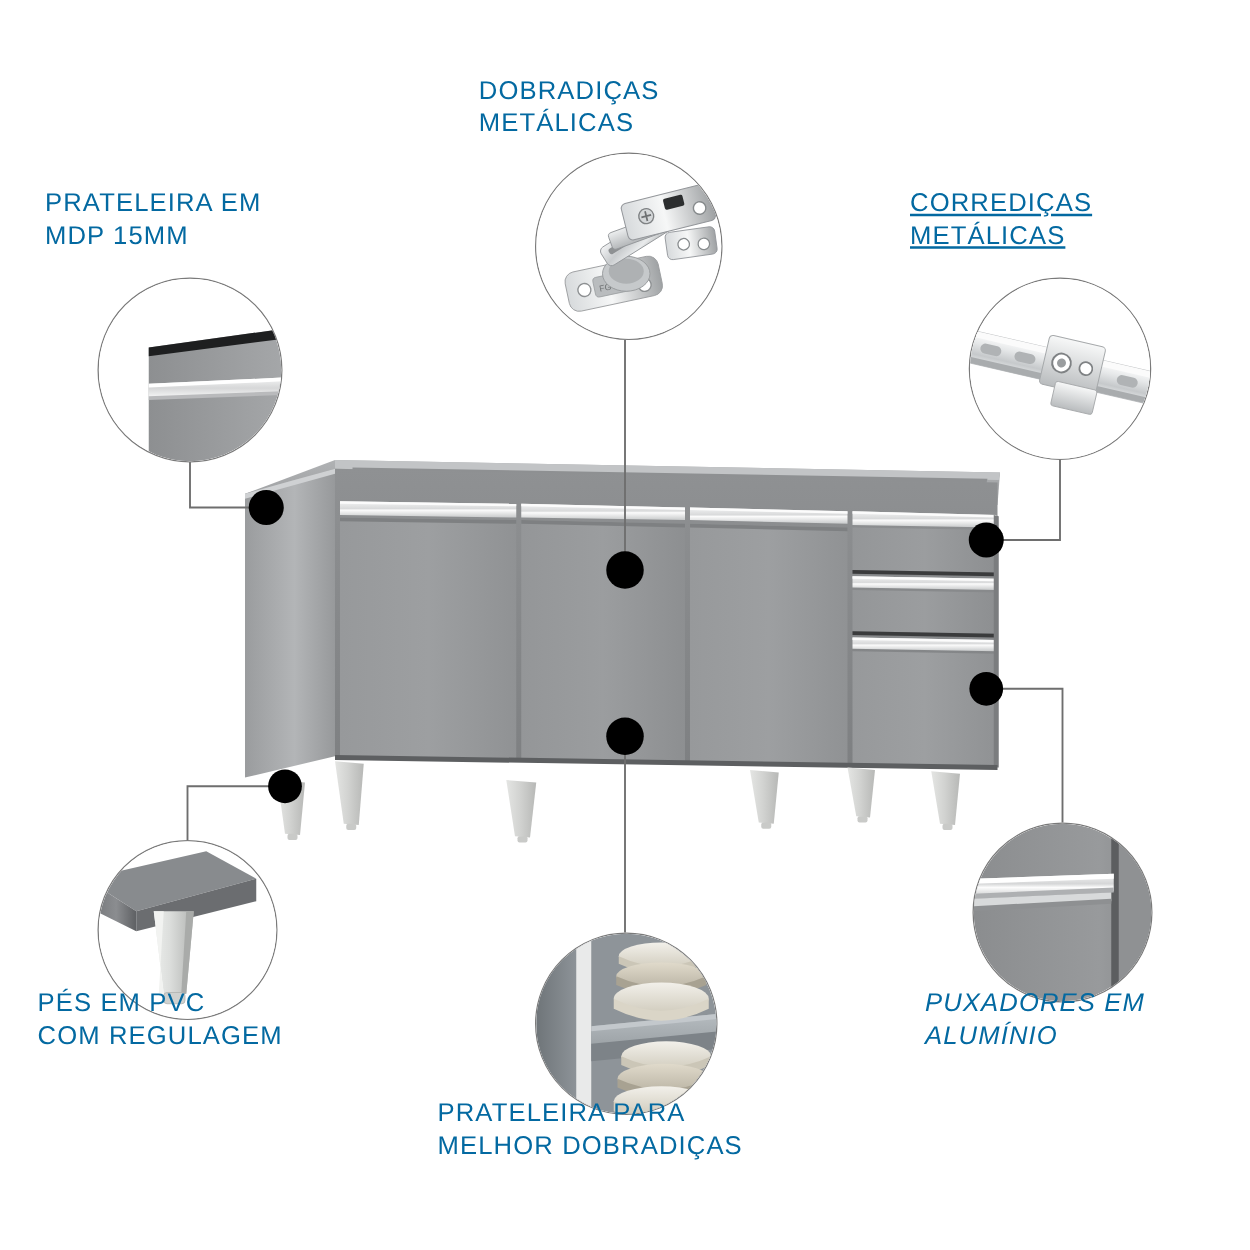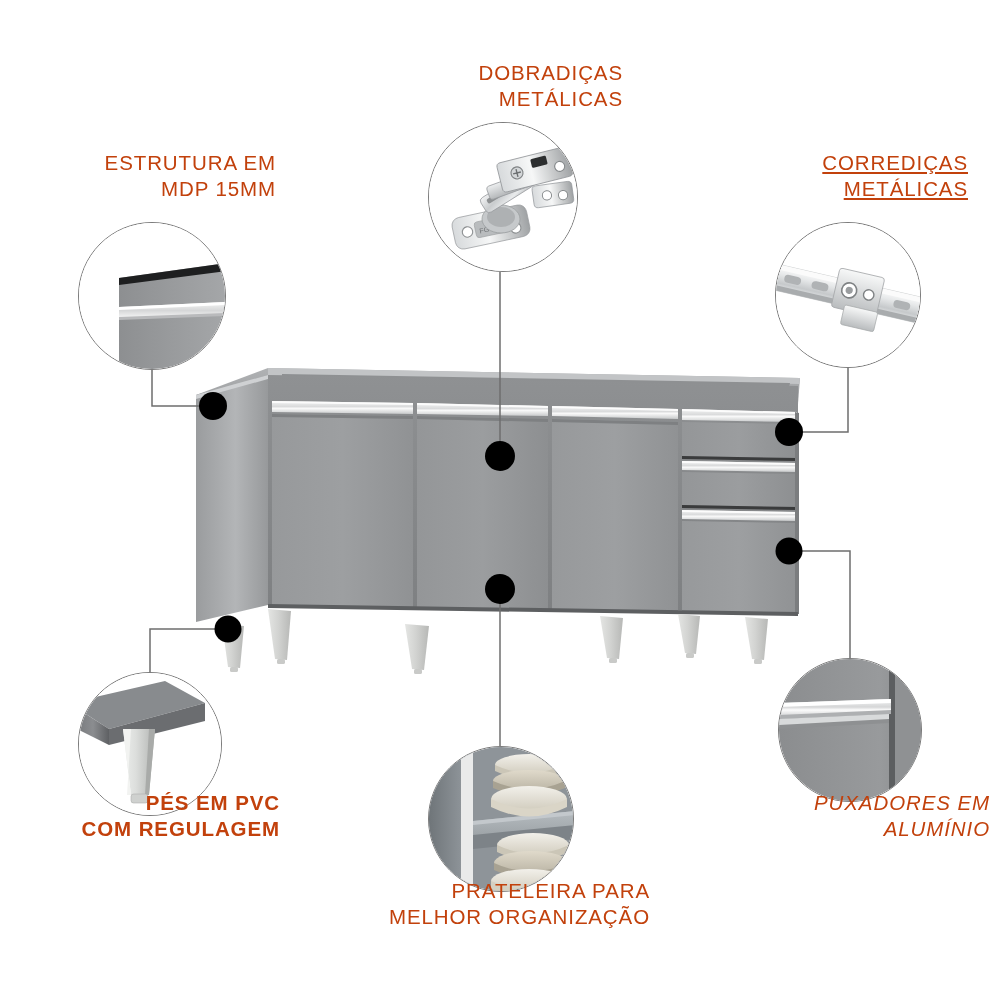--- a/index.html
+++ b/index.html
@@ -12,22 +12,22 @@
     width: 1000px;
     height: 1000px;
     background: #ffffff;
     overflow: hidden;
     font-family: "Liberation Sans", sans-serif;
   }
 
   
   .callout-label {
     position: absolute;
-    text-align: right;
-    color: #c2410c;
+    text-align: left;
+    color: #0369a1;
     font-size: 20.5px;
     line-height: 1.28;
     letter-spacing: 0.9px;
     font-weight: 400;
     white-space: pre-line;
     font-family: "Liberation Sans", sans-serif;
   }
 
   
   .bubble {
@@ -224,21 +224,21 @@
         </linearGradient>
       </defs>
       <rect x="0" y="0" width="148" height="148" fill="#ffffff"></rect>
       <polygon points="40,55 148,40 148,148 40,148" fill="url(#pe1)"></polygon>
       <polygon points="40,55 148,40 148,48 40,62" fill="#1e1f20"></polygon>
       <polygon points="40,84 148,79 148,92 40,96" fill="url(#pe2)"></polygon>
       <polygon points="40,84 148,79 148,82 40,87" fill="#ffffff"></polygon>
       <polygon points="40,94 148,90 148,93 40,97" fill="#b9babc"></polygon>
     </svg>
   </div>
-  <div class="callout-label" style="left:36px; top:150px; width:240px;">ESTRUTURA EM
+  <div class="callout-label" style="left:36px; top:150px; width:240px;">PRATELEIRA EM
 MDP 15MM</div>
 
   <div class="bubble" style="left:428px; top:122px; width:150px; height:150px;">
     <svg viewBox="0 0 150 150" width="150" height="150">
       <defs>
         <linearGradient id="mh1" x1="0" y1="0" x2="1" y2="1">
           <stop offset="0" stop-color="#f4f5f6"></stop>
             <stop offset="0.4" stop-color="#c9ccce"></stop>
           <stop offset="0.7" stop-color="#e9ebec"></stop>
             <stop offset="1" stop-color="#a9acae"></stop>
@@ -354,21 +354,21 @@
       <polygon points="-10,30 30,56 30,72 -10,52" fill="url(#lg2)"></polygon>
       <polygon points="30,56 126,30 126,48 30,72" fill="#6b6d70"></polygon>
 
       <polygon points="44,56 76,56 70,122 52,122" fill="url(#lg1)"></polygon>
       <polygon points="44,56 52,56 48,122 52,122" fill="#f2f3f1"></polygon>
       <polygon points="70,56 76,56 70,122 66,122" fill="#a9aba9"></polygon>
 
       <rect x="52" y="121" width="17" height="9" rx="2.6" fill="#cfd1cf" stroke="#aeb0ae" stroke-width="0.6"></rect>
     </svg>
   </div>
-  <div class="callout-label" style="left:30px; top:790px; width:250px;font-weight:bold;">PÉS EM PVC
+  <div class="callout-label" style="left:30px; top:790px; width:250px;">PÉS EM PVC
 COM REGULAGEM</div>
 
   <div class="bubble" style="left:428px; top:746px; width:146px; height:146px;">
     <svg viewBox="0 0 146 146" width="146" height="146">
       <defs>
         <linearGradient id="sh1" x1="0" y1="0" x2="1" y2="0">
           <stop offset="0" stop-color="#6f7579"></stop>
             <stop offset="1" stop-color="#8d9398"></stop>
         </linearGradient>
         <linearGradient id="sh2" x1="0" y1="0" x2="0" y2="1">
@@ -409,21 +409,21 @@
         <ellipse cx="104" cy="98" rx="36" ry="12" fill="url(#bw1)"></ellipse>
         <path d="M68,98 q36,17 72,0 v7 q-36,17 -72,0 z" fill="#cbc6b7"></path>
         <ellipse cx="102" cy="116" rx="37" ry="12" fill="url(#bw2)"></ellipse>
         <path d="M65,116 q37,17 74,0 v7 q-37,17 -74,0 z" fill="#a8a292"></path>
         <ellipse cx="100" cy="134" rx="38" ry="12" fill="url(#bw1)"></ellipse>
         <path d="M62,134 q38,17 76,0 v8 q-38,17 -76,0 z" fill="#d5d0c1"></path>
       </g>
     </svg>
   </div>
   <div class="callout-label" style="left:350px; top:878px; width:300px;">PRATELEIRA PARA
-MELHOR ORGANIZAÇÃO</div>
+MELHOR DOBRADIÇAS</div>
 
   <div class="bubble" style="left:778px; top:658px; width:144px; height:144px;">
     <svg viewBox="0 0 144 144" width="144" height="144">
       <defs>
         <linearGradient id="ph1" x1="0" y1="0" x2="1" y2="0">
           <stop offset="0" stop-color="#8b8d8f"></stop>
             <stop offset="0.7" stop-color="#989a9c"></stop>
             <stop offset="1" stop-color="#86888a"></stop>
         </linearGradient>
         <linearGradient id="ph2" x1="0" y1="0" x2="0" y2="1">

